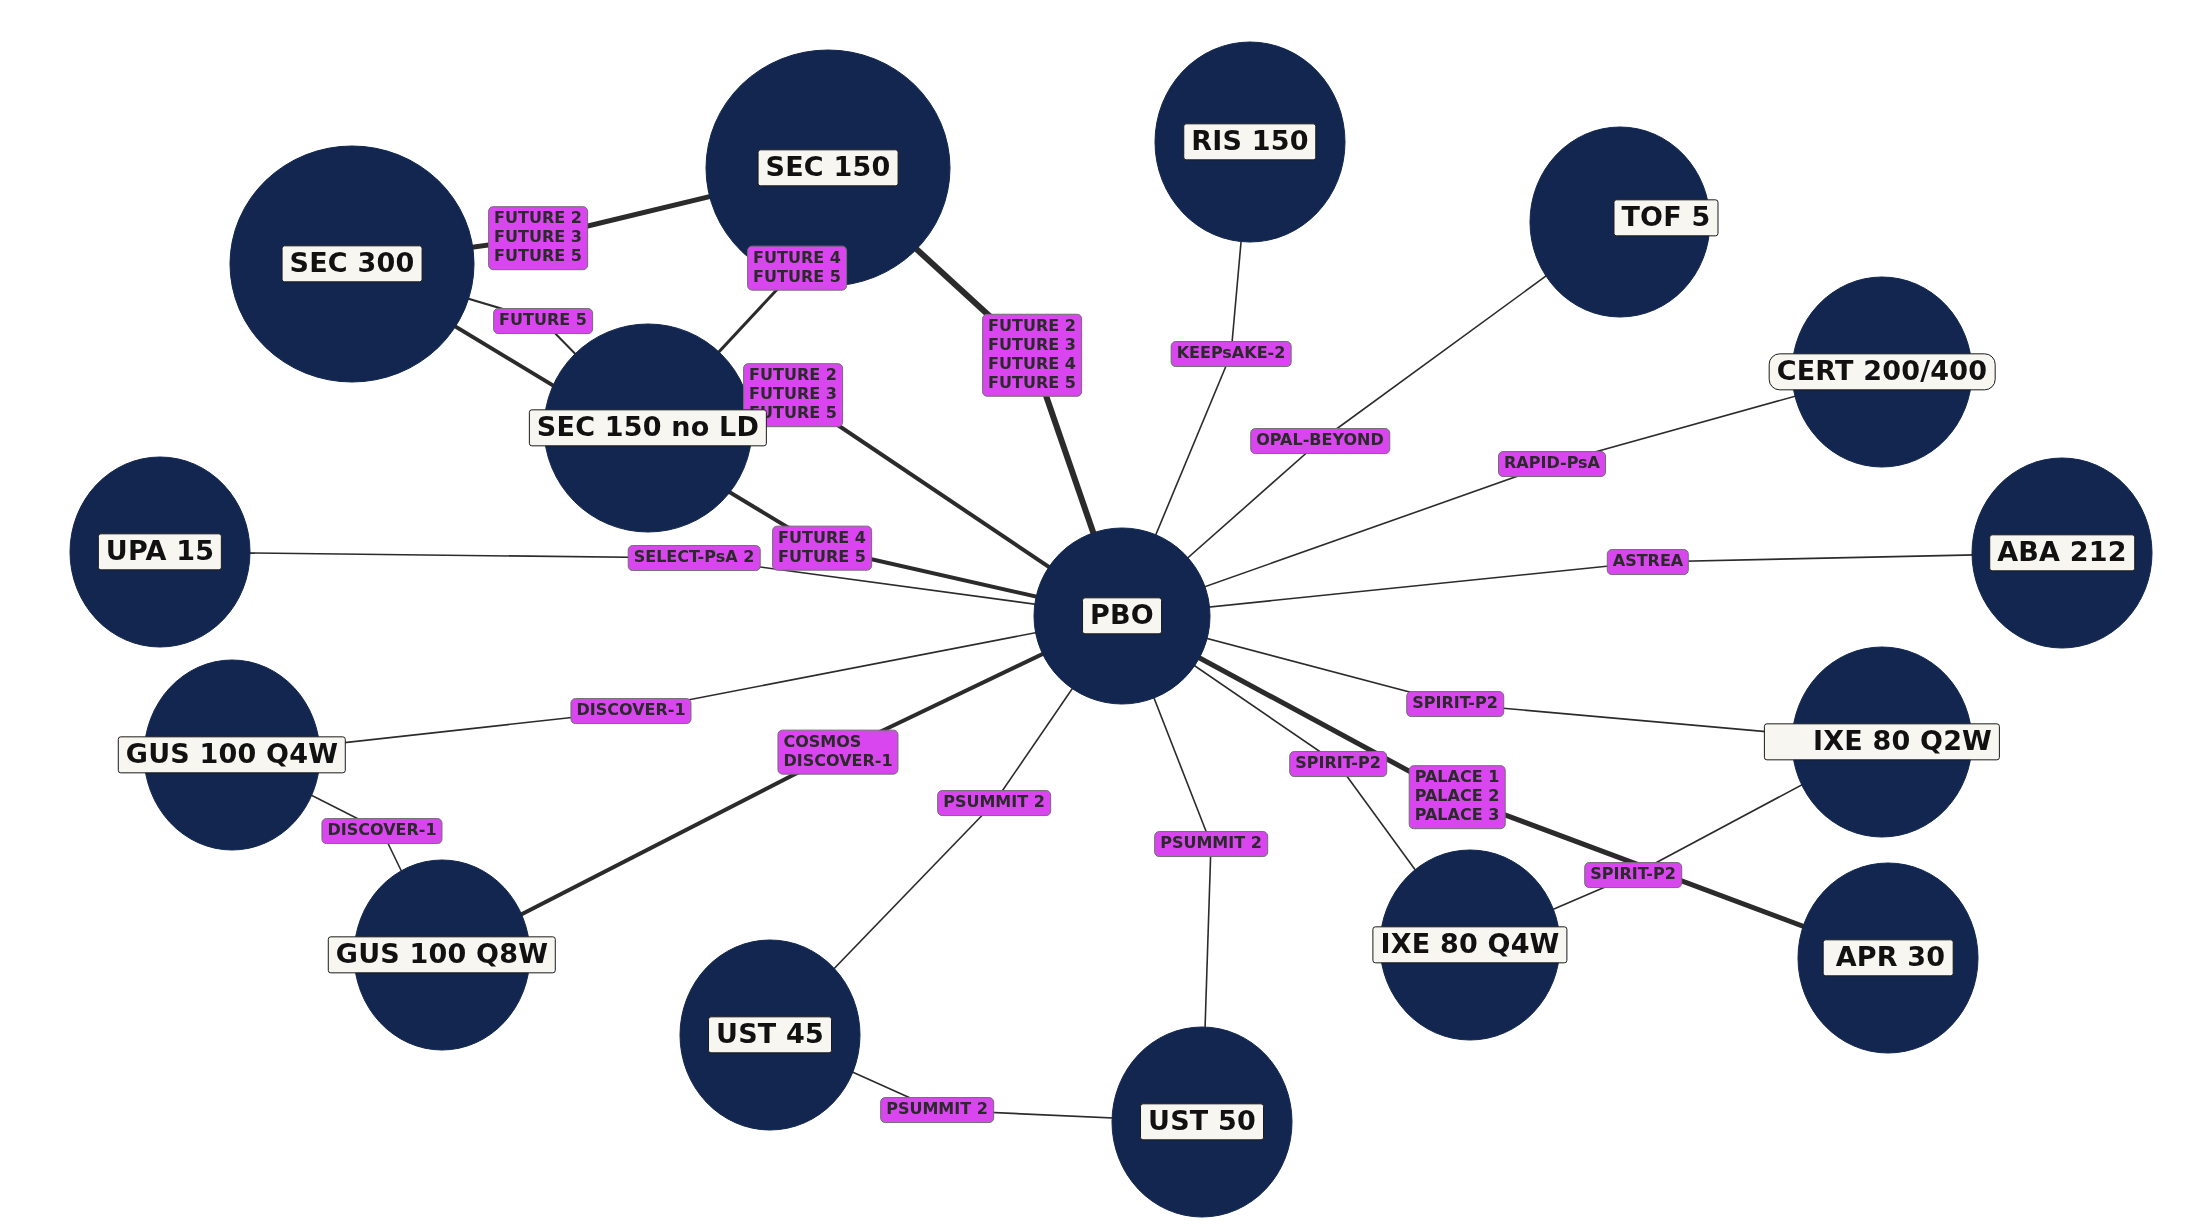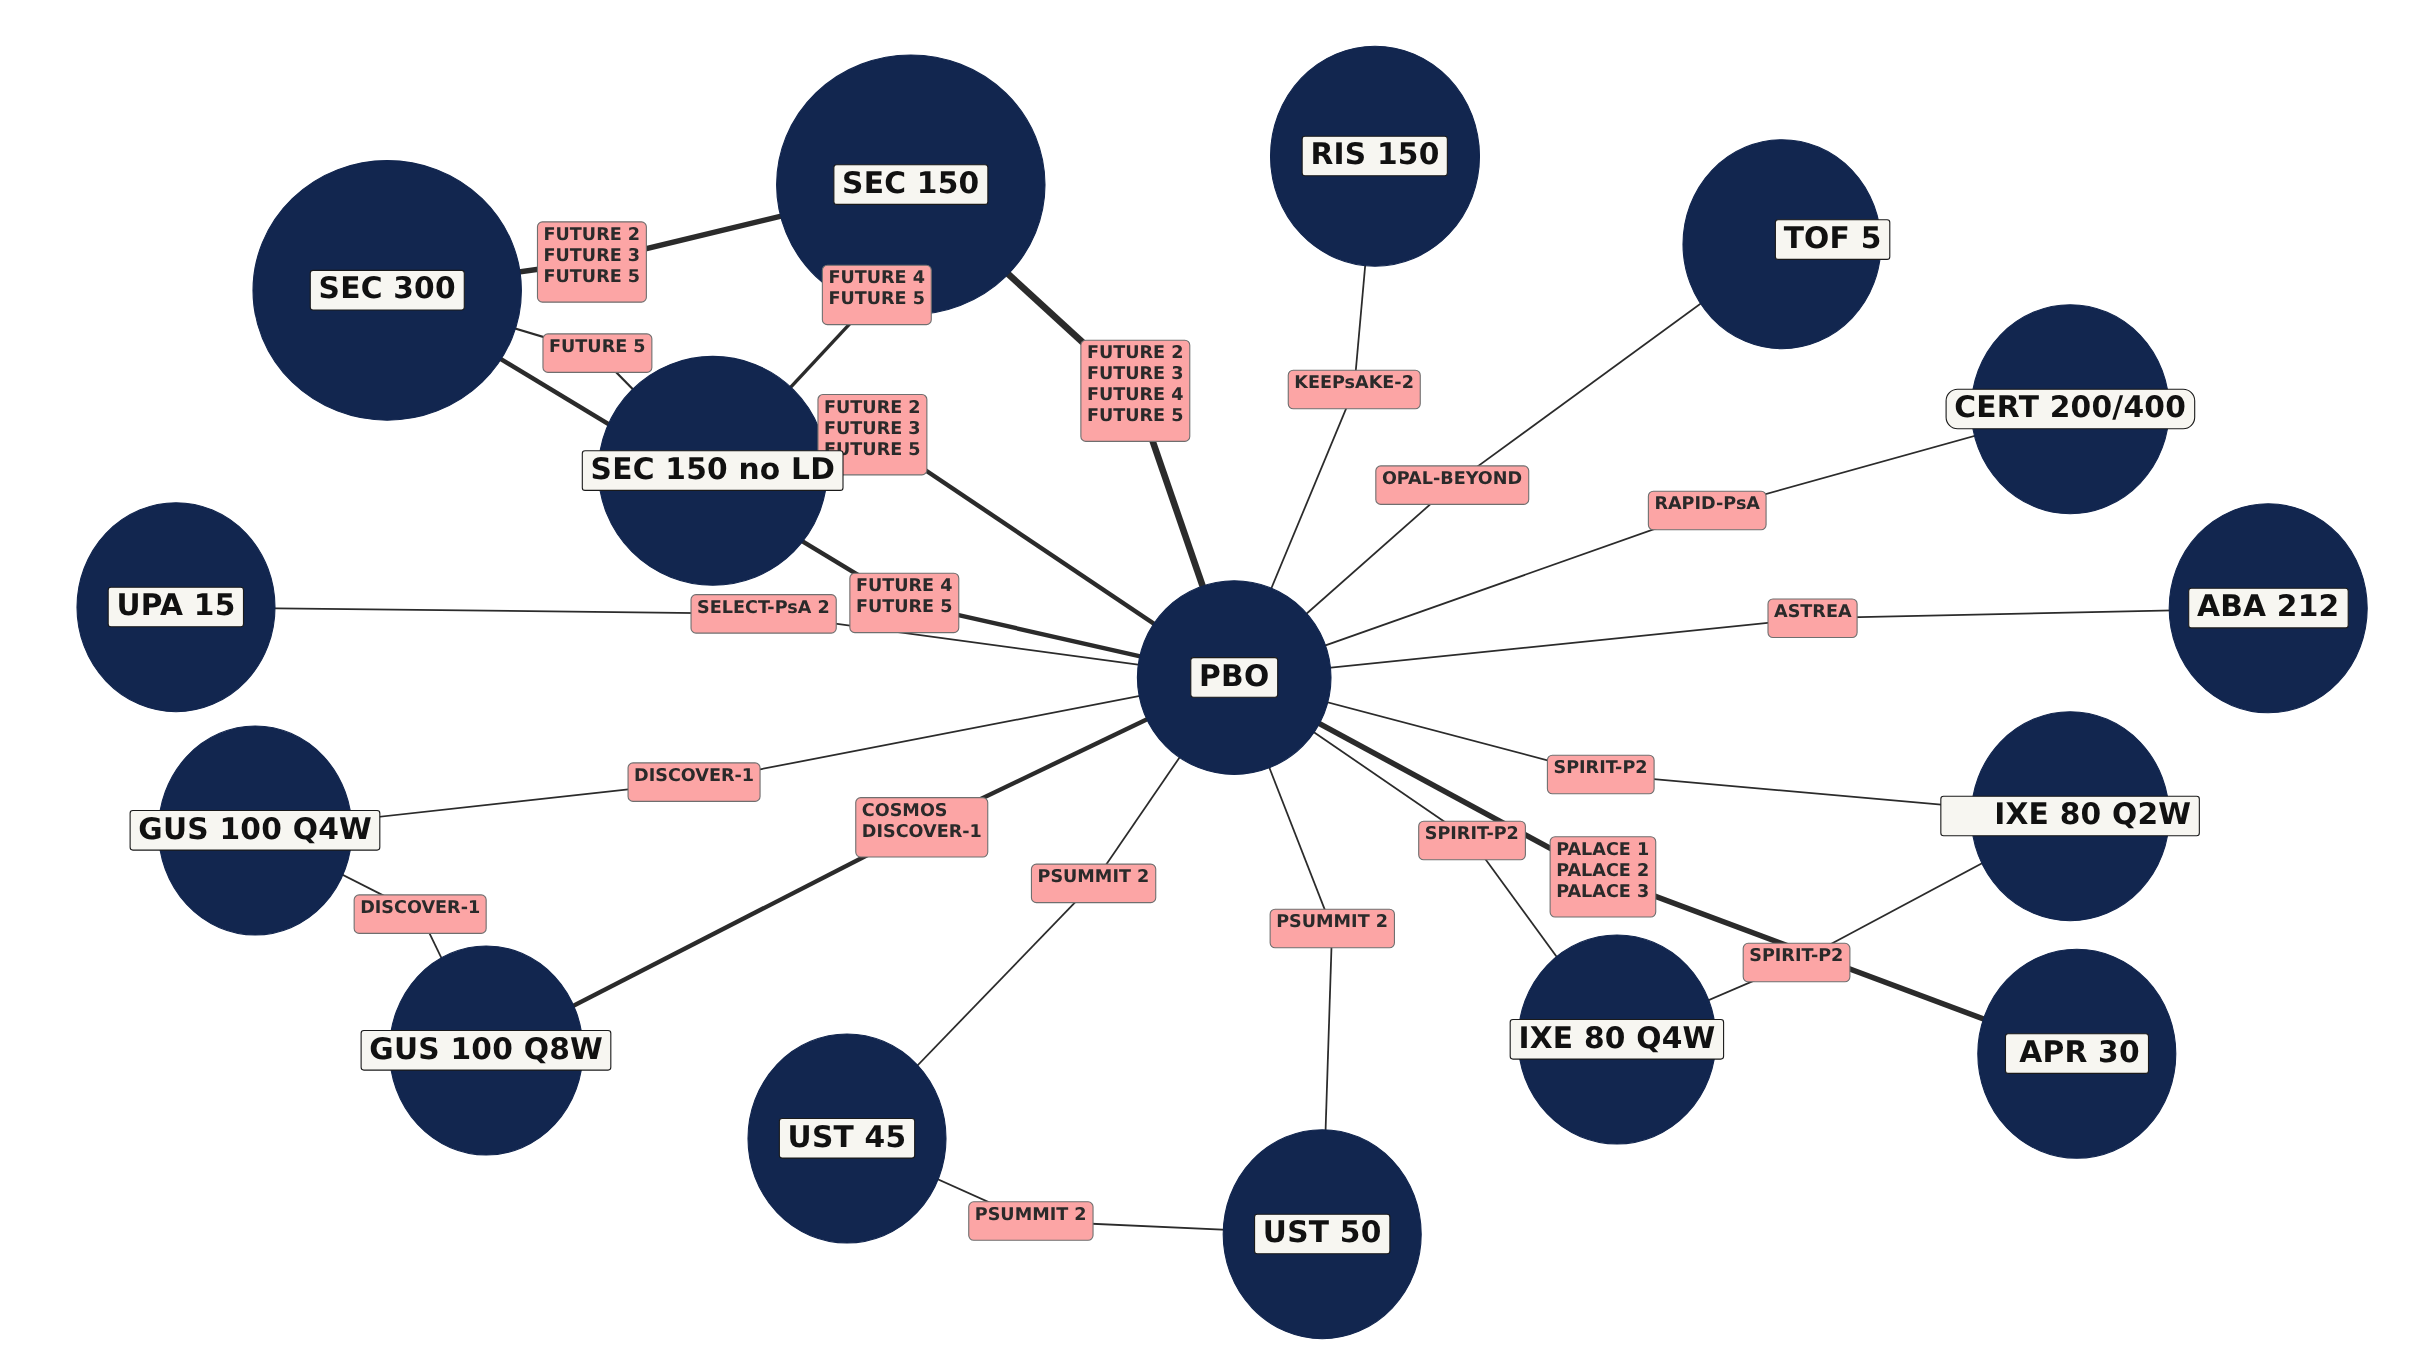--- a/index.html
+++ b/index.html
@@ -44,24 +44,24 @@
     font-size: 27px;
     font-weight: 700;
     color: #111111;
     white-space: nowrap;
     line-height: 1.05;
     letter-spacing: 0.2px;
   }
   .edge-label {
     position: absolute;
     transform: translate(-50%, -50%);
-    background: #fca5a5;
+    background: #d946ef;
     border: 1.3px solid #6f6f6f;
     border-radius: 5px;
-    padding: 2px 5px 13px 5px;
+    padding: 2px 5px 3px 5px;
     font-family: "DejaVu Sans", sans-serif;
     font-size: 16px;
     font-weight: 600;
     color: #2a2a2a;
     white-space: nowrap;
     text-align: center;
     line-height: 1.18;
   }
   .edge-label.multi { text-align: left; }
   .edge-label.centered { text-align: center; }

